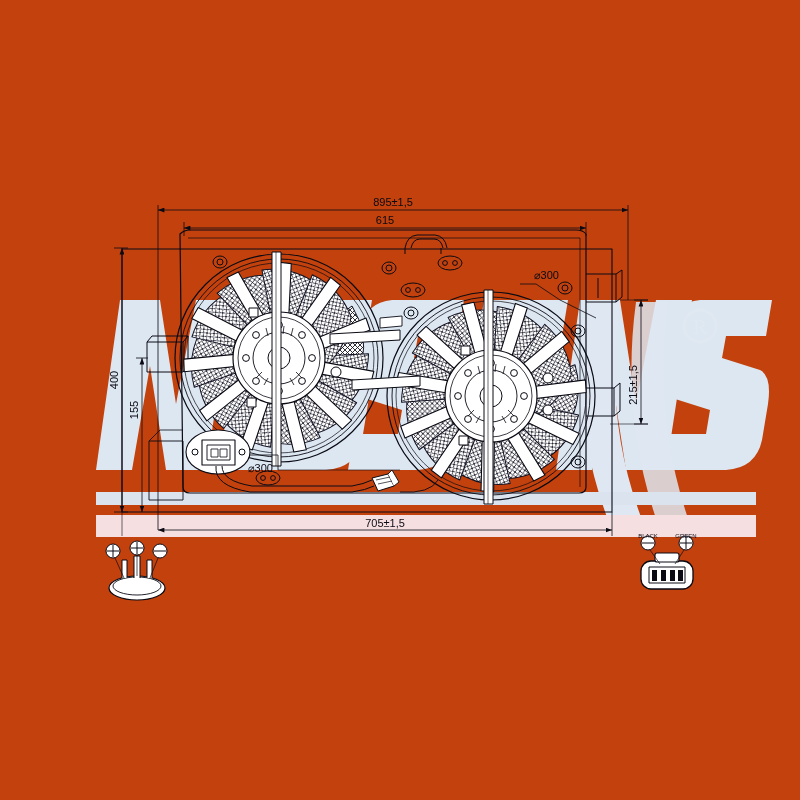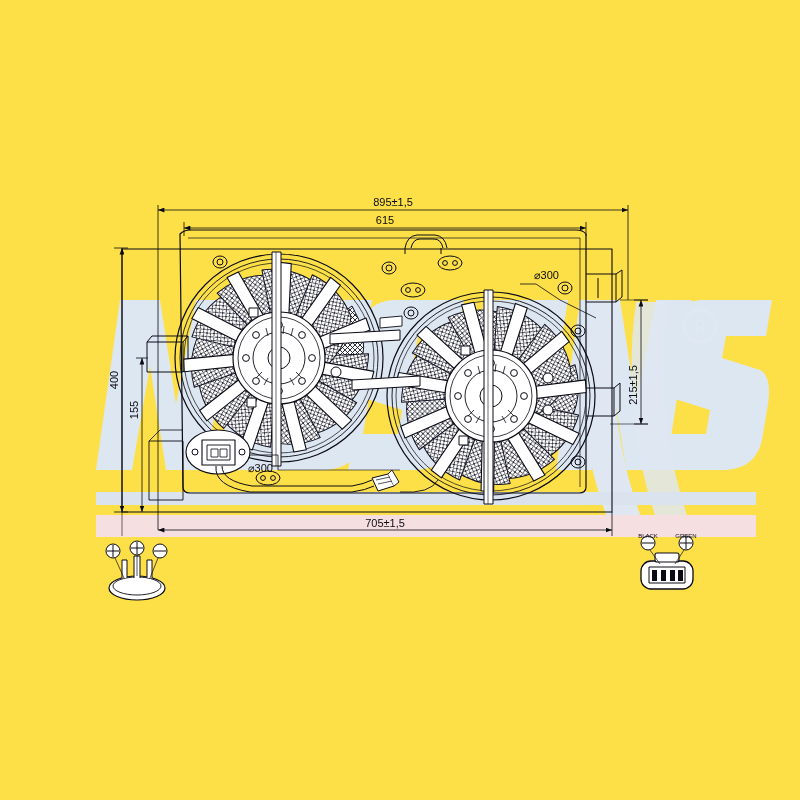--- a/index.html
+++ b/index.html
@@ -1,18 +1,18 @@
 <!DOCTYPE html>
 <html><head>
 <meta charset="utf-8">
 <style>
   html,body{margin:0;padding:0;background:#fff;}
   body{width:800px;height:800px;overflow:hidden;
        font-family:"Liberation Sans",sans-serif;}
-  #stage{position:relative;width:800px;height:800px;background:#fde047;}
+  #stage{position:relative;width:800px;height:800px;background:#c2410c;}
   #wm{position:absolute;left:0;top:0;width:800px;height:800px;pointer-events:none;}
   #dwg{position:absolute;left:0;top:0;width:800px;height:800px;}
 </style>
 </head>
 <body>
 
 <div id="stage">
 
   <svg id="wm" viewBox="0 0 800 800">
     <defs>

